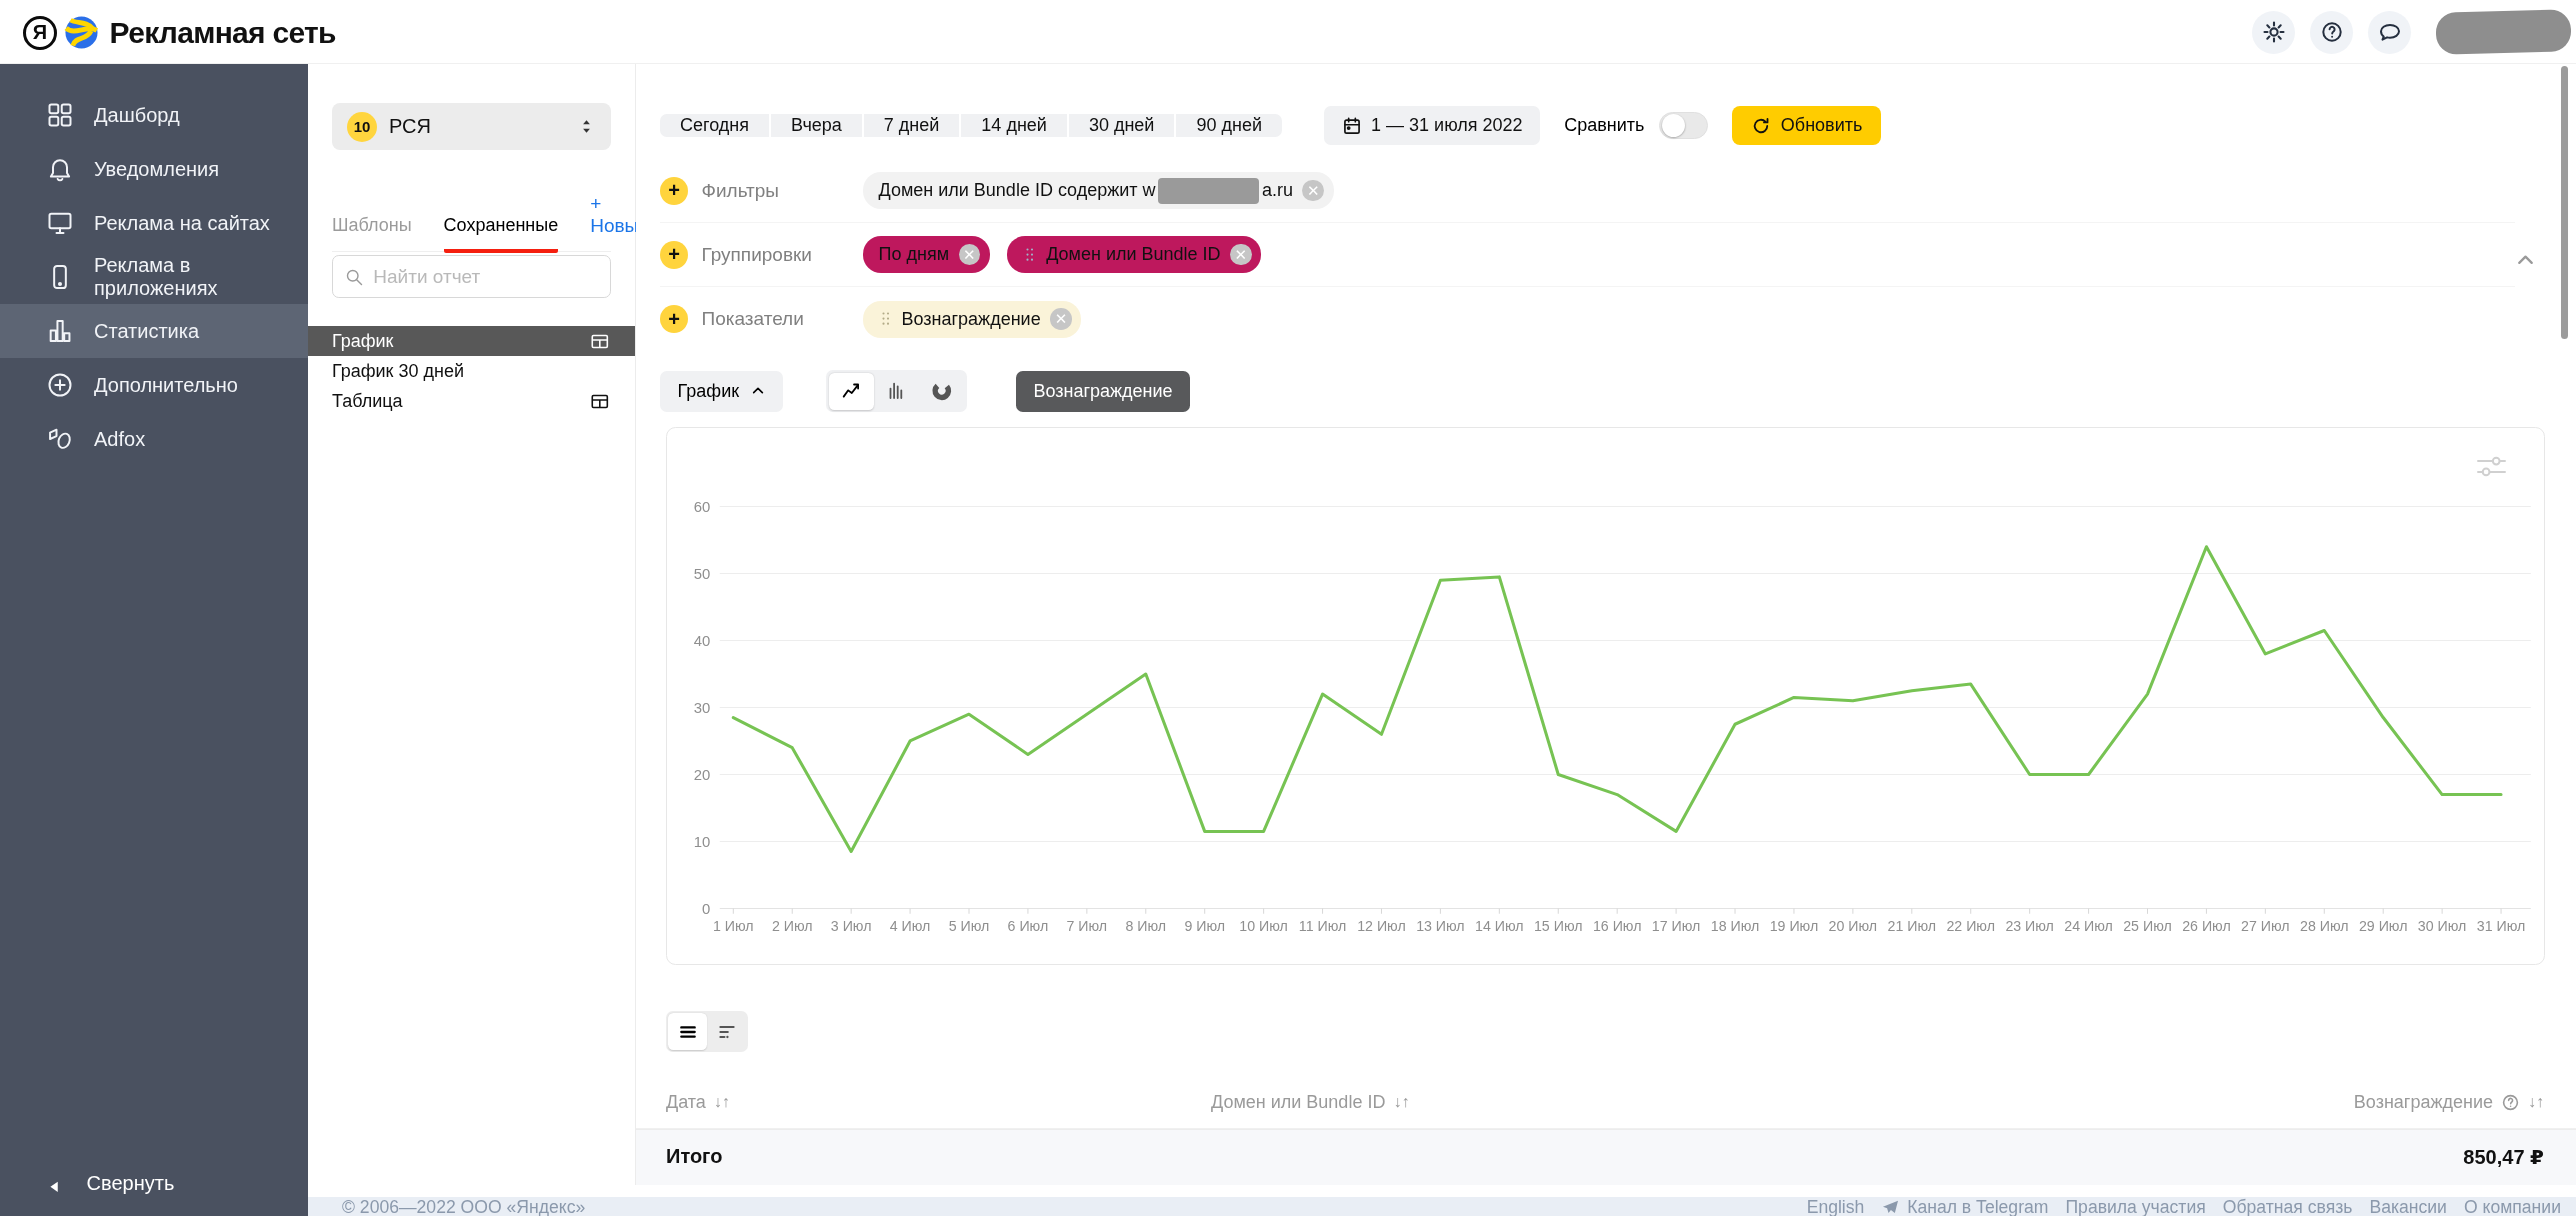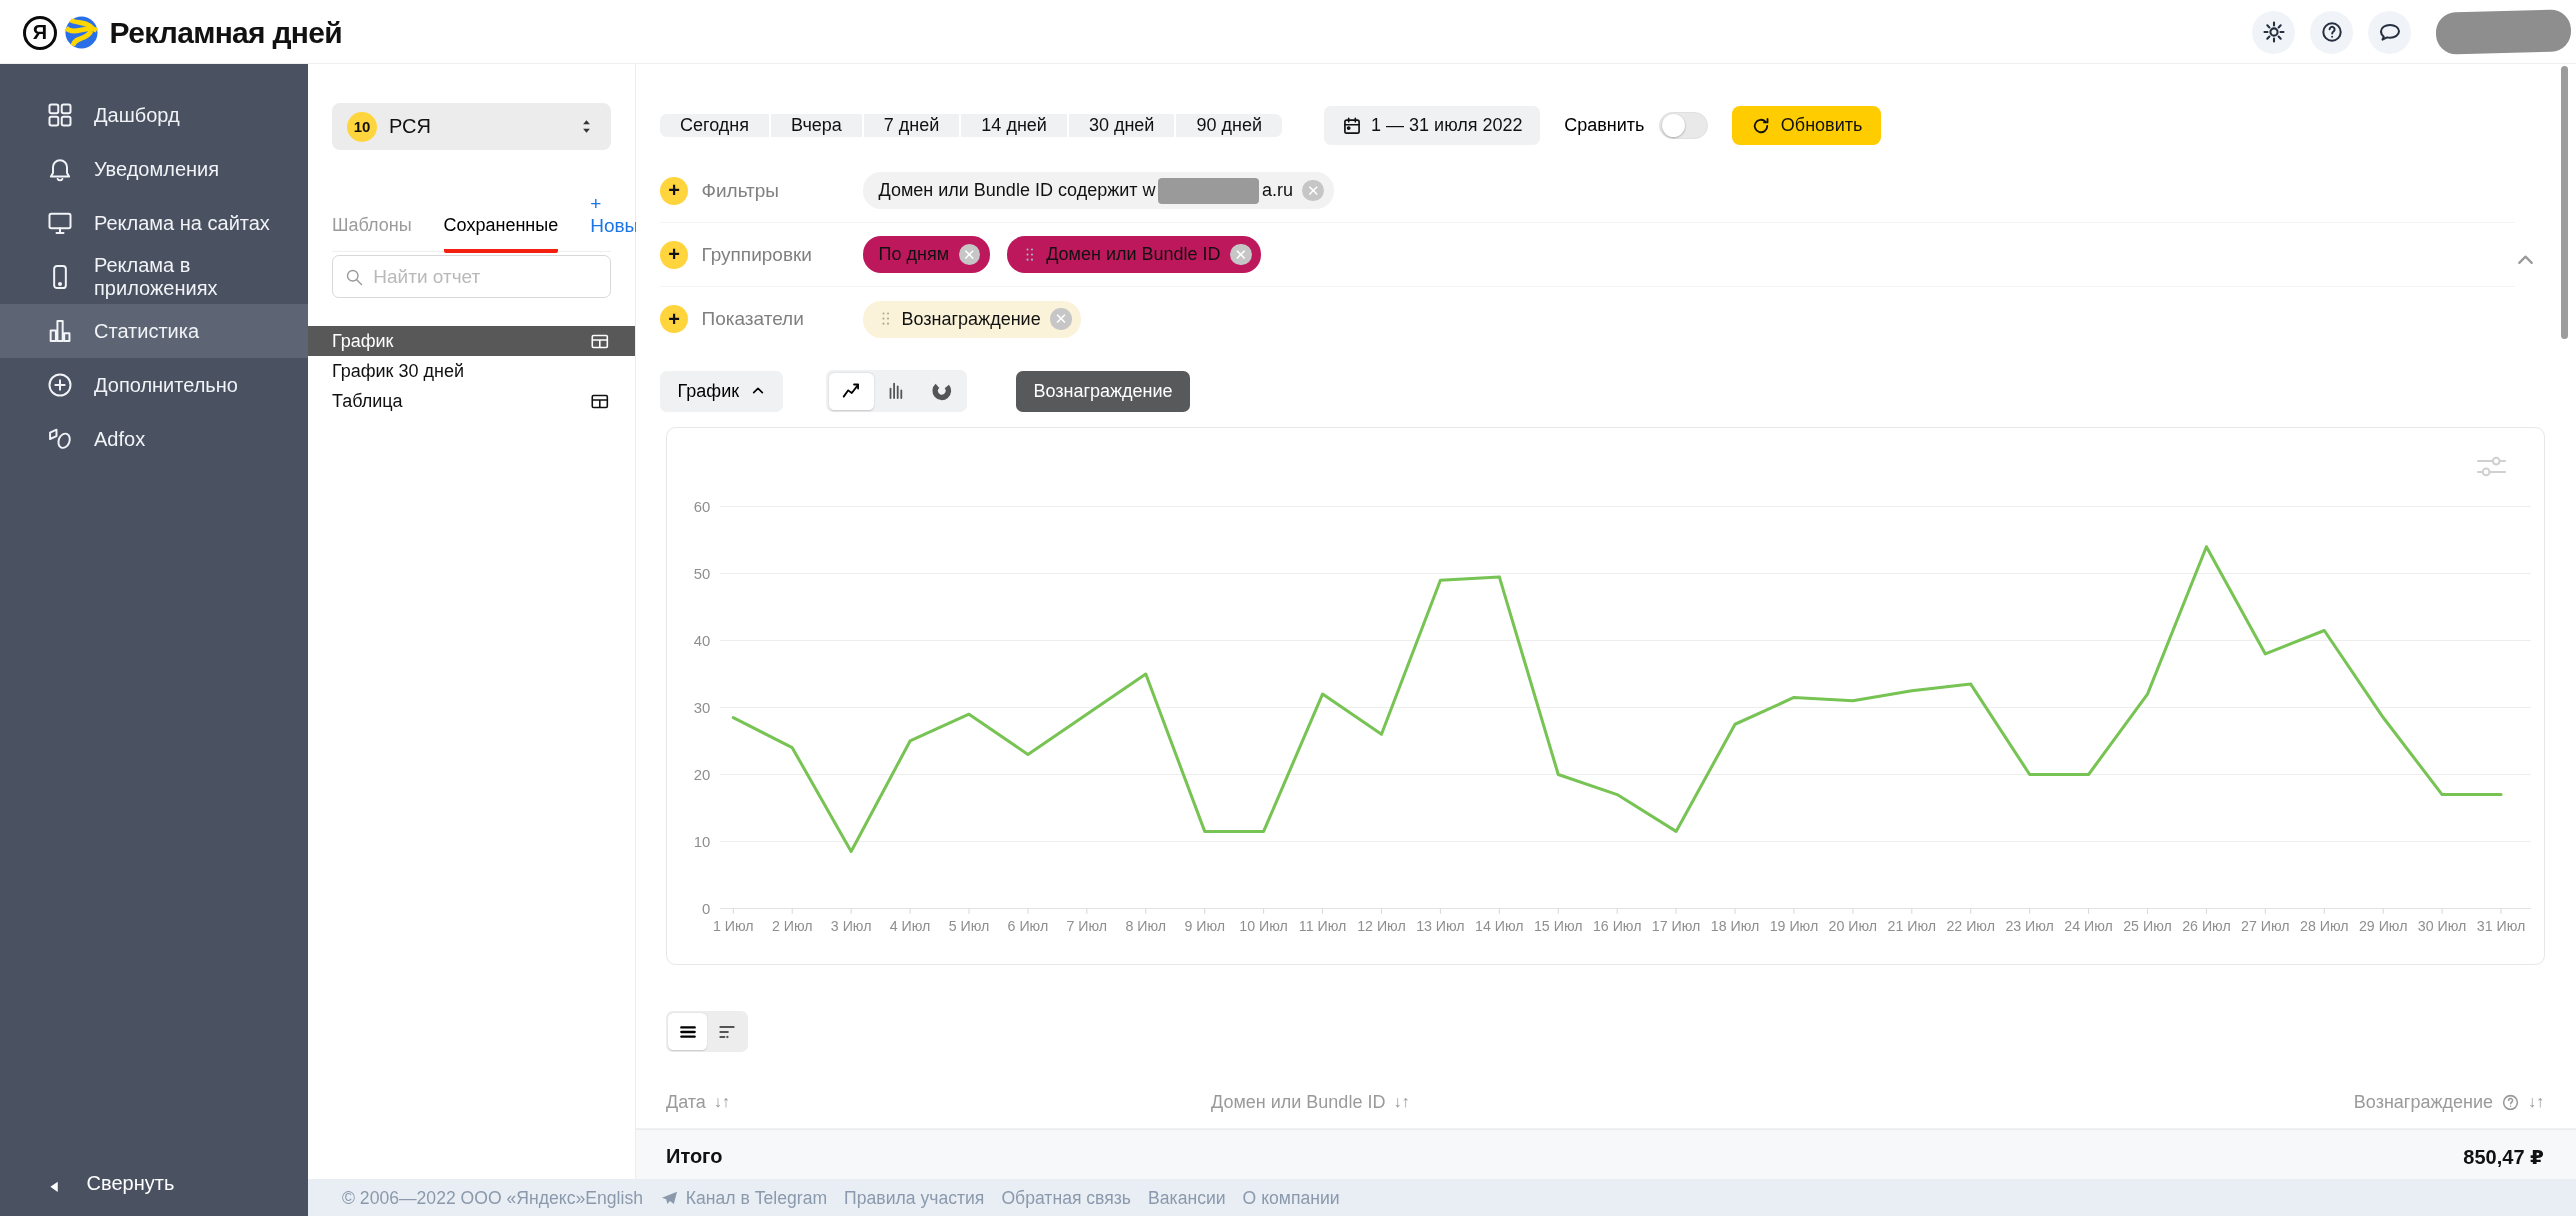--- a/index.html
+++ b/index.html
@@ -29,22 +29,22 @@
   .side-items { position:absolute; top:24px; left:0; right:0; }
   .side-item { height:54px; display:flex; align-items:center; gap:20px; padding-left:46px;
                color:#f1f3f7; font-size:20px; cursor:pointer; }
   .side-item.active { background:#5d6574; }
   .side-item svg { width:28px; height:28px; flex:0 0 28px; }
   .side-collapse { position:absolute; bottom:21.6px; left:46px; display:flex; align-items:flex-end; gap:23px;
                    color:#fff; font-size:20px; cursor:pointer; }
   .side-collapse svg { width:17.6px; height:17.6px; }
 
   
-  .footer { position:absolute; left:308px; right:0; bottom:0; height:38px; background:#e9eef5;
-            display:flex; align-items:center; justify-content:flex-start; z-index:15;
+  .footer { position:absolute; left:308px; right:0; bottom:0; height:20px; background:#e9eef5;
+            display:flex; align-items:center; justify-content:space-between; z-index:15;
             color:#8b99ac; font-size:17.6px; }
   .footer-copy { margin-left:34px; }
   .footer-links { display:flex; align-items:center; gap:17px; margin-right:15px; }
   .footer-links a { color:#8b99ac; text-decoration:none; cursor:pointer; display:flex; align-items:center; gap:6.8px; }
   .footer-links svg { width:19px; height:19px; }
 
   
   .rpanel { position:absolute; left:308px; top:64px; width:328px; bottom:32px; background:#fff;
             border-right:1.4px solid #ececec; }
   .acct { position:absolute; left:24px; top:39px; width:279px; height:47px; background:#ececec;
@@ -167,21 +167,21 @@
   <div class="logo">
     <span class="logo-ya">Я</span>
     <span class="logo-globe">
       <svg viewBox="0 0 24 24">
           <circle cx="12" cy="12" r="11" fill="#2b6fe8"></circle>
         <path d="M1.5 9c6 5.5 14-2.5 21 1.5" stroke="#ffd600" stroke-width="3.4" fill="none"></path>
         <path d="M6 21c2-6.5 9.5-3.5 12.5-10" stroke="#ffd600" stroke-width="3.4" fill="none"></path>
         <path d="M4.5 3.5c4 2.5 11 .5 15.5 6" stroke="#ffd600" stroke-width="3.2" fill="none"></path>
         </svg>
     </span>
-    <span class="logo-text">Рекламная дней</span>
+    <span class="logo-text">Рекламная сеть</span>
   </div>
   <div class="header-right">
     <button class="hicon">
         <span>
           <svg viewBox="0 0 24 24" fill="none" stroke="currentColor" stroke-width="2.1" stroke-linecap="round" stroke-linejoin="round">
             <circle cx="12" cy="12" r="3.6"></circle>
             <path d="M12 2.5v3M12 18.5v3M2.5 12h3M18.5 12h3M5.3 5.3l2.1 2.1M16.6 16.6l2.1 2.1M18.7 5.3l-2.1 2.1M7.4 16.6l-2.1 2.1"></path>
           </svg>
         </span>
       </button>

